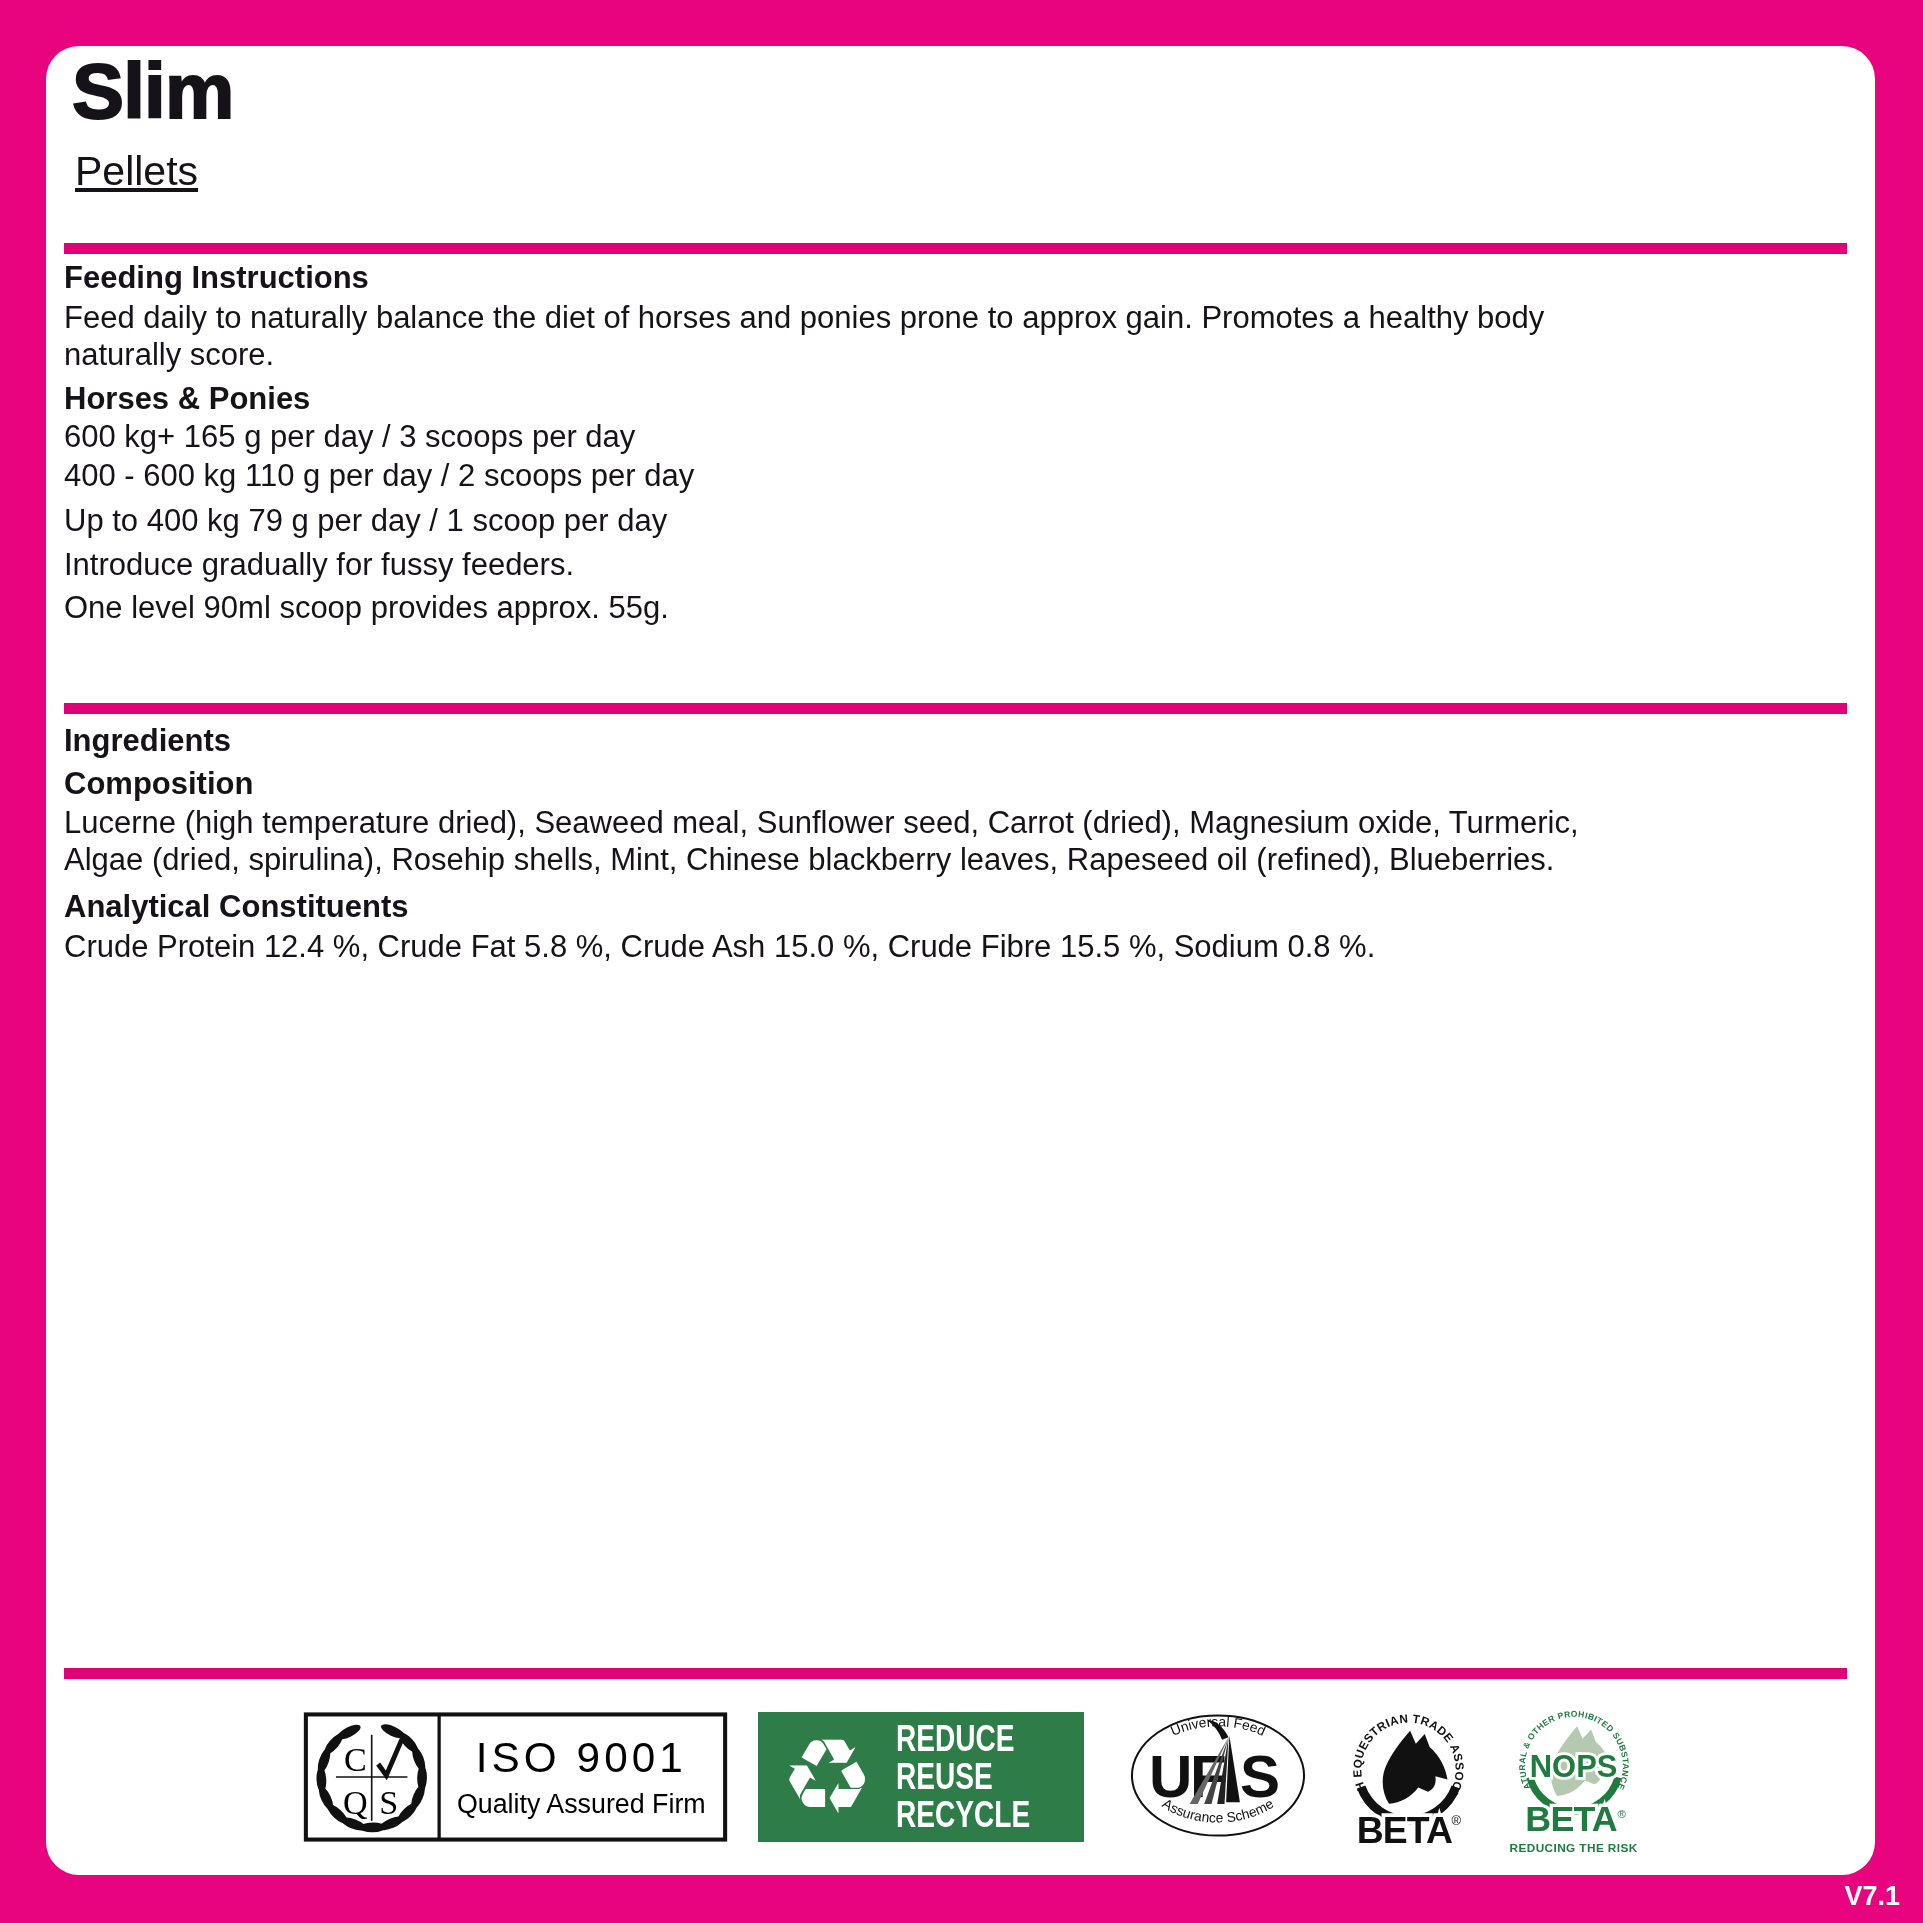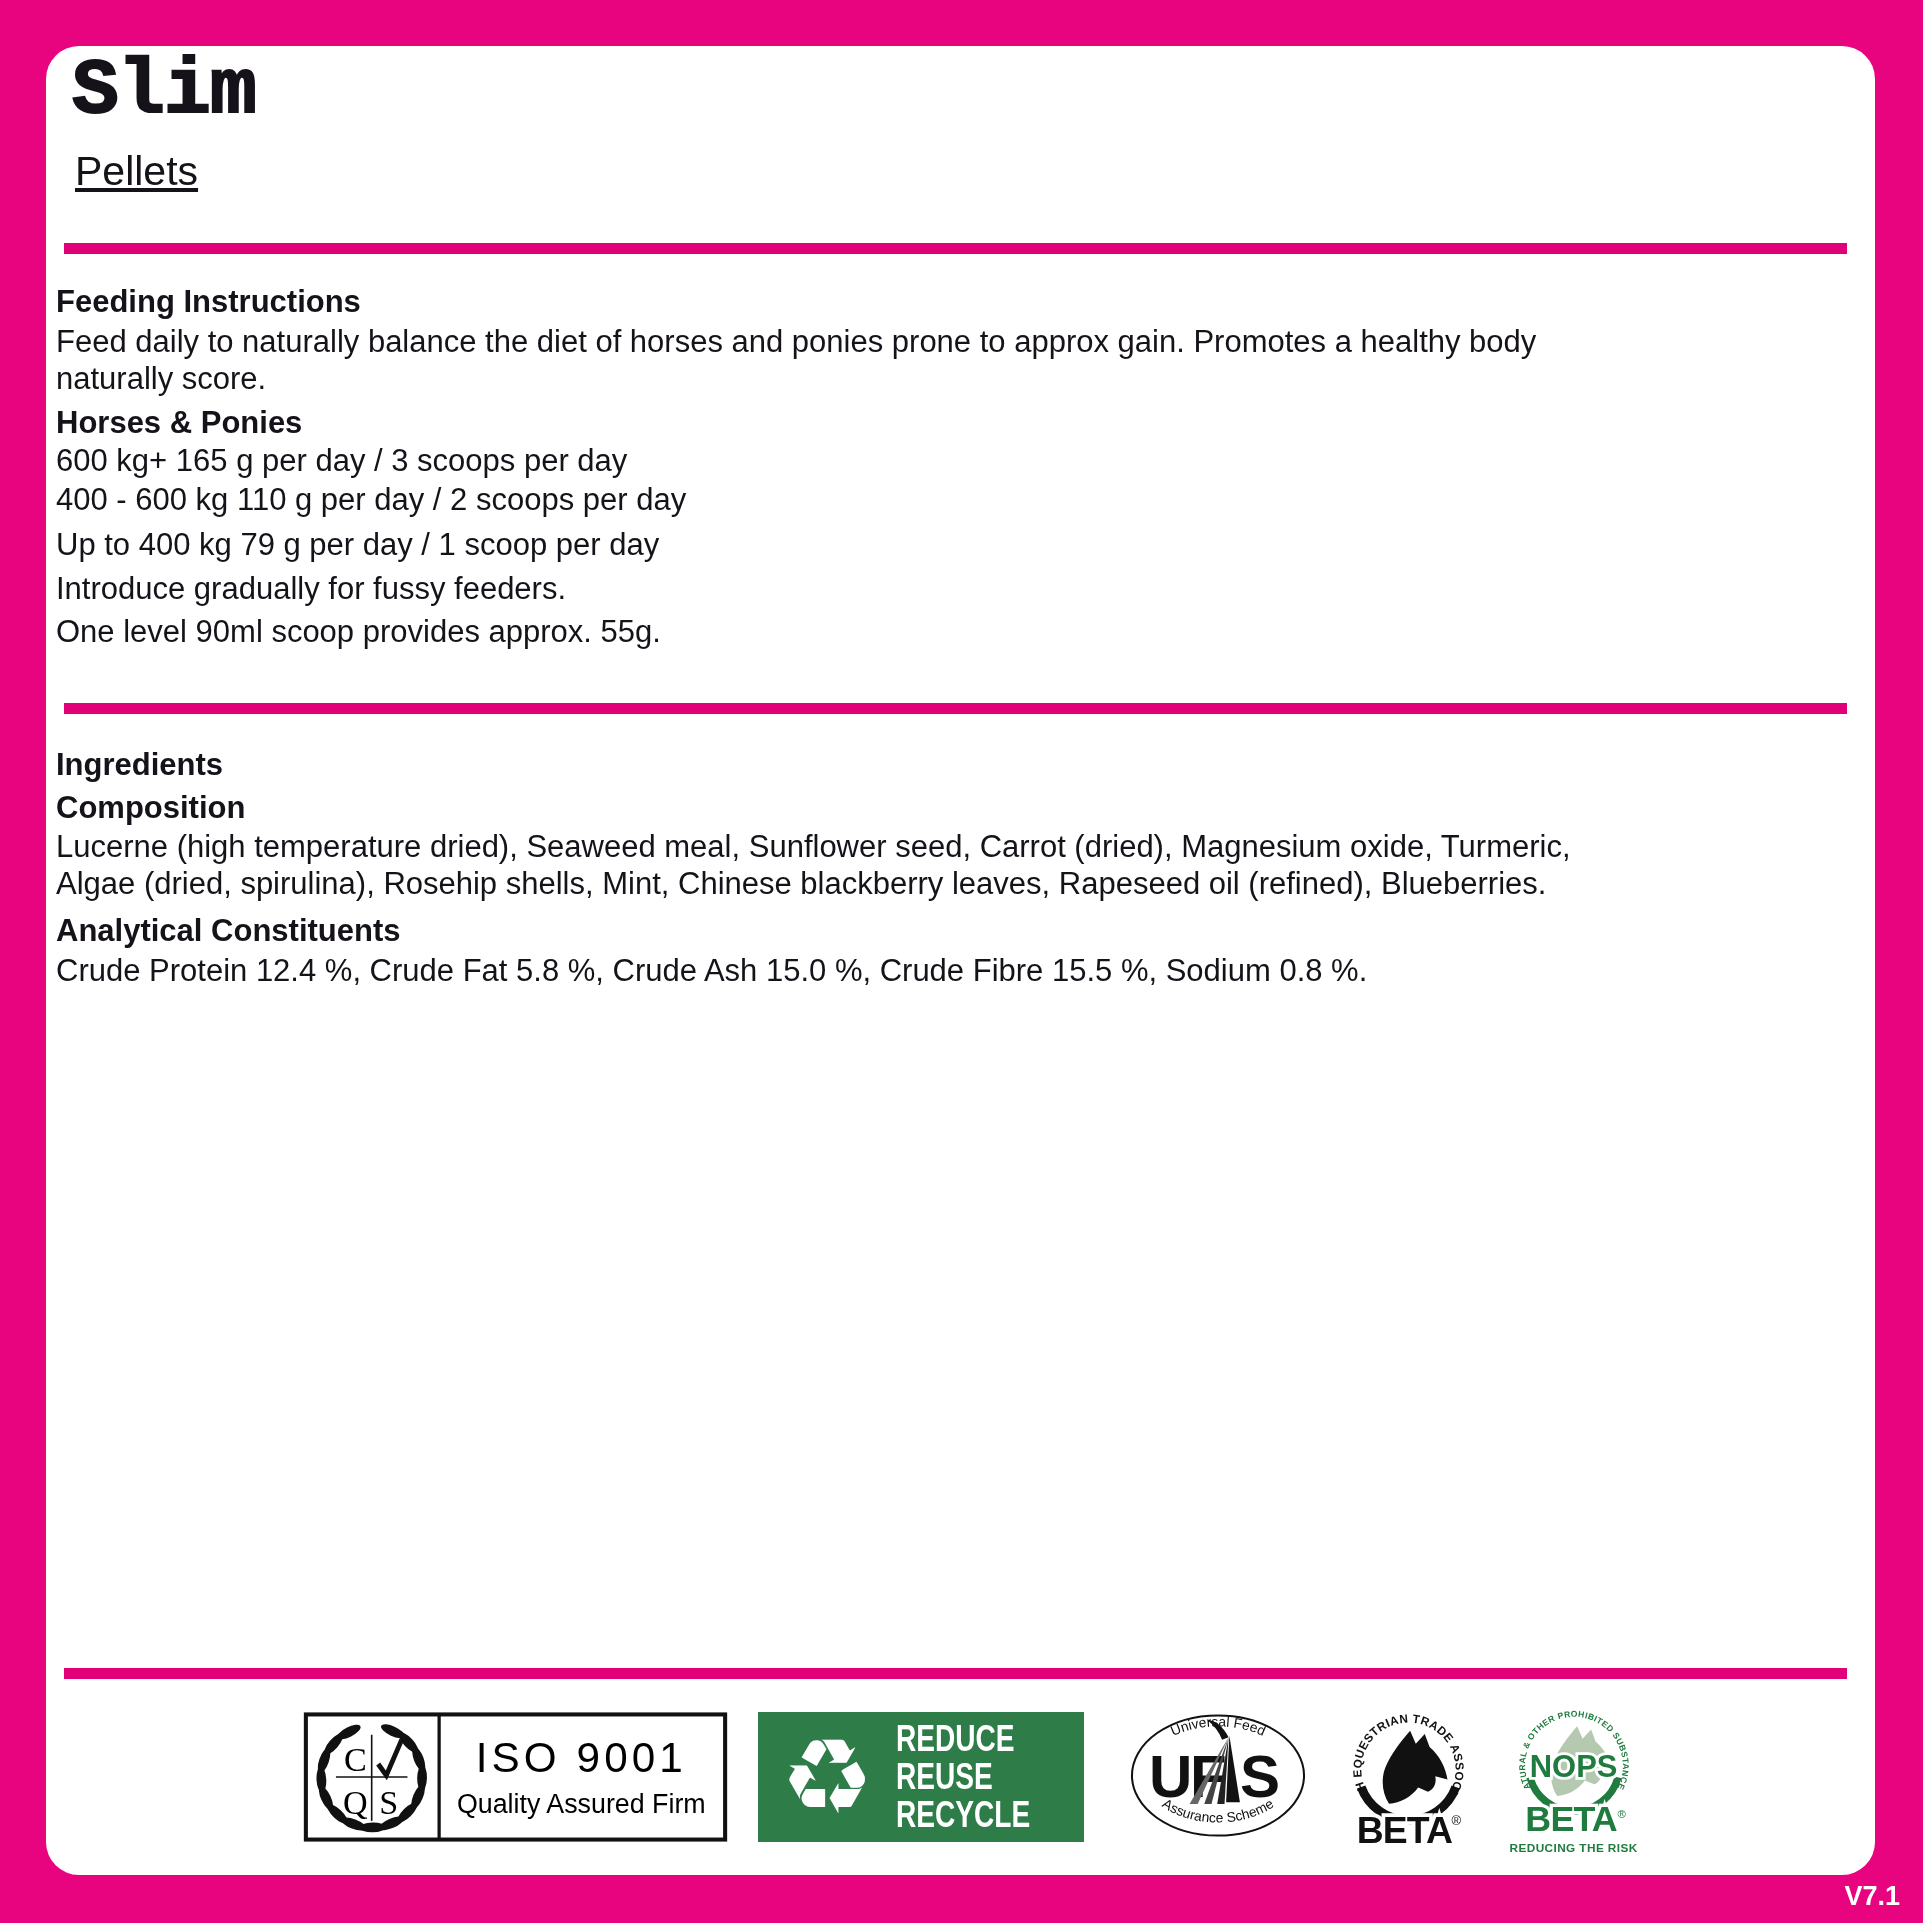--- a/index.html
+++ b/index.html
@@ -5,23 +5,23 @@
   :root{
     --pink:#E8037F; --rule:#E00078; --recycle-green:#2E7D49;
     --nops-green:#1F7B3E; --nops-horse:#B4C9B0; --ink:#16121A;
   }
   *{margin:0;padding:0;box-sizing:border-box;}
   html,body{width:1923px;height:1923px;}
   body{background:var(--pink);font-family:"Liberation Sans",sans-serif;color:var(--ink);position:relative;overflow:hidden;}
   .card{position:absolute;left:46px;top:46px;width:1829px;height:1829px;background:#fff;border-radius:33px;}
   .abs{position:absolute;}
   .rule{position:absolute;left:64px;width:1783px;height:11.4px;background:var(--rule);}
-  .title{left:72px;top:52px;font-size:78px;font-weight:700;letter-spacing:-0.8px;-webkit-text-stroke:2px var(--ink);line-height:1;font-family:Liberation Mono, monospace;}
+  .title{left:72px;top:52px;font-size:78px;font-weight:700;letter-spacing:-0.8px;-webkit-text-stroke:2px var(--ink);line-height:1;}
   .subtitle{left:75px;top:151px;font-size:41px;line-height:1;text-decoration:underline;}
-  .body-line{left:56px;font-size:31px;line-height:37px;white-space:nowrap;margin-top:24px;}
+  .body-line{left:64px;font-size:31px;line-height:37px;white-space:nowrap;}
   .bold{font-weight:700;}
   
   .logo{position:absolute;}
   .cqs-svg text{font-family:"Liberation Serif",serif;}
   .iso-text{font-family:"Liberation Sans",sans-serif !important;}
   .recycle-box{left:758px;top:1712px;width:326px;height:130px;background:var(--recycle-green);display:flex;align-items:center;}
   .recycle-sym{width:138px;text-align:center;color:#fff;font-family:"DejaVu Sans",sans-serif;font-size:104px;line-height:130px;}
   .recycle-text{color:#fff;font-weight:800;font-size:36px;line-height:38px;transform:scaleX(.78);transform-origin:left center;letter-spacing:0;}
   .g-fill{fill:var(--nops-green);}
   .g-stroke{stroke:var(--nops-green);}

